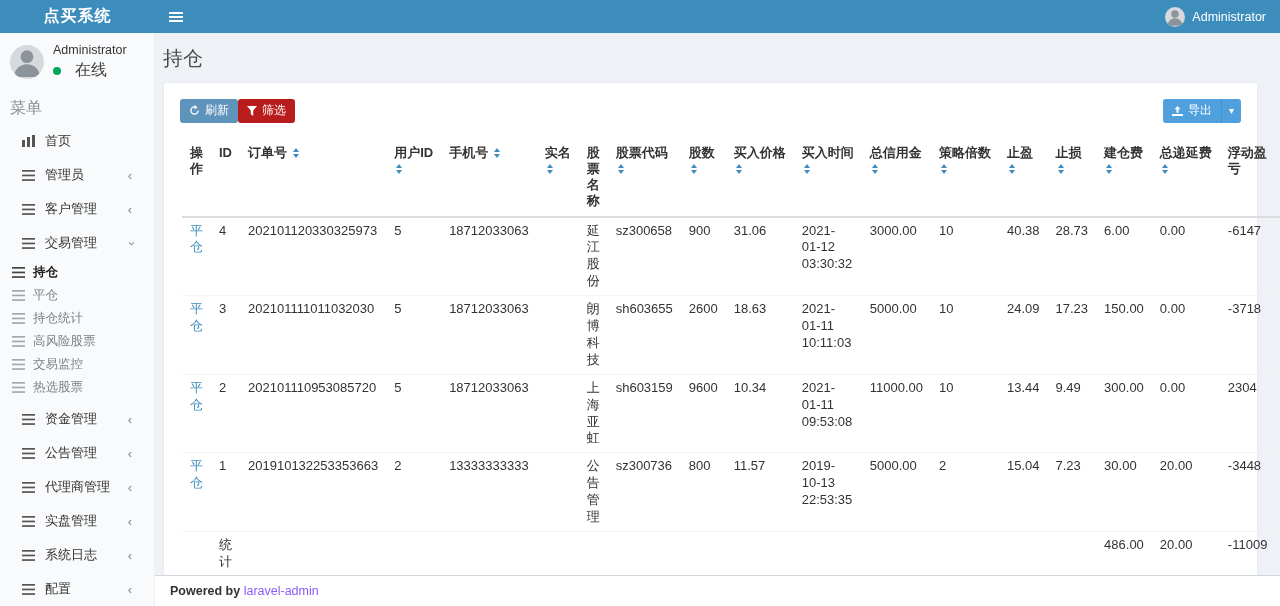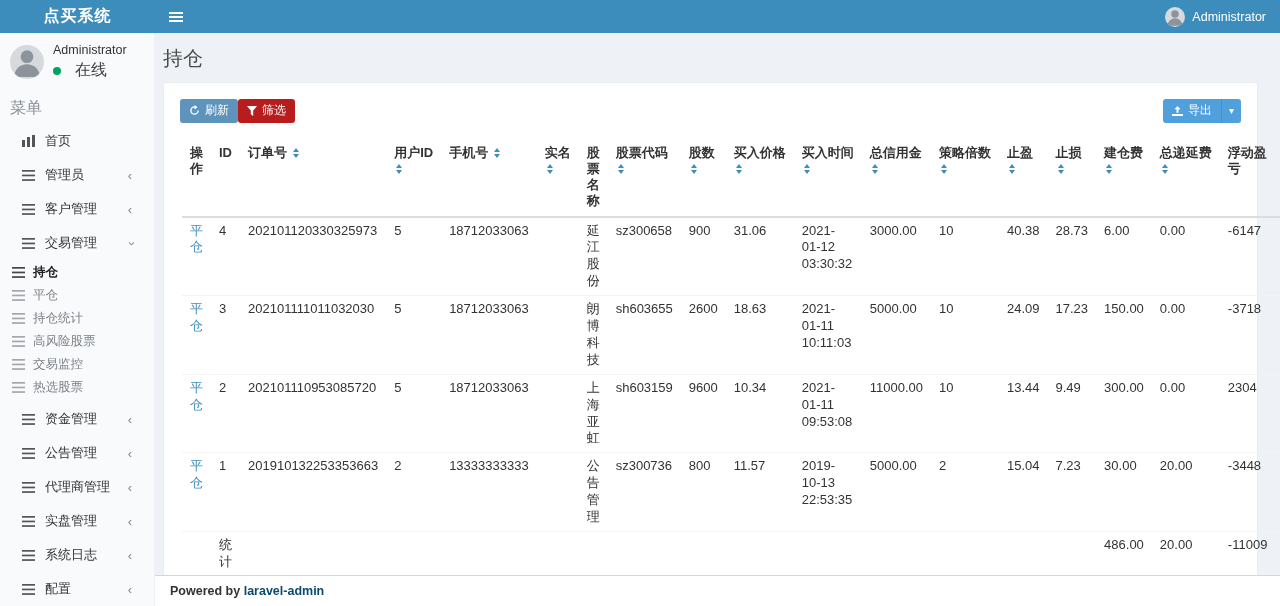--- a/index.html
+++ b/index.html
@@ -60,21 +60,21 @@
   .sort i{display:block;width:0;height:0;border-left:3.5px solid transparent;border-right:3.5px solid transparent}
   .sort .up{border-bottom:4px solid #3c8dbc}
   .sort .dn{border-top:4px solid #3c8dbc}
   a.op-link{color:#3c8dbc;text-decoration:none;cursor:pointer}
   a.stock-link{color:#333;cursor:pointer}
   
   .box-footer{display:flex;align-items:center;padding:12px 10px;font-size:13px;color:#333}
   
   .footer{background:#fff;border-top:1px solid #d2d6de;padding:8px 15px;font-size:12.5px;color:#333}
   .footer .powered{font-weight:bold}
-  .footer a{color:#0c4a6e;text-decoration:none;font-weight:bold;cursor:pointer}
+  .footer a{color:#8b5cf6;text-decoration:none;font-weight:normal;cursor:pointer}
 </style>
 </head>
 <body>
 
 <header class="navbar">
   <div class="brand">点买系统</div>
   <div class="hamburger">
     <span class="licon" style="color:#fff">
       <svg width="14" height="12" viewBox="0 0 14 12">
           <rect y="1" width="14" height="2"></rect>

